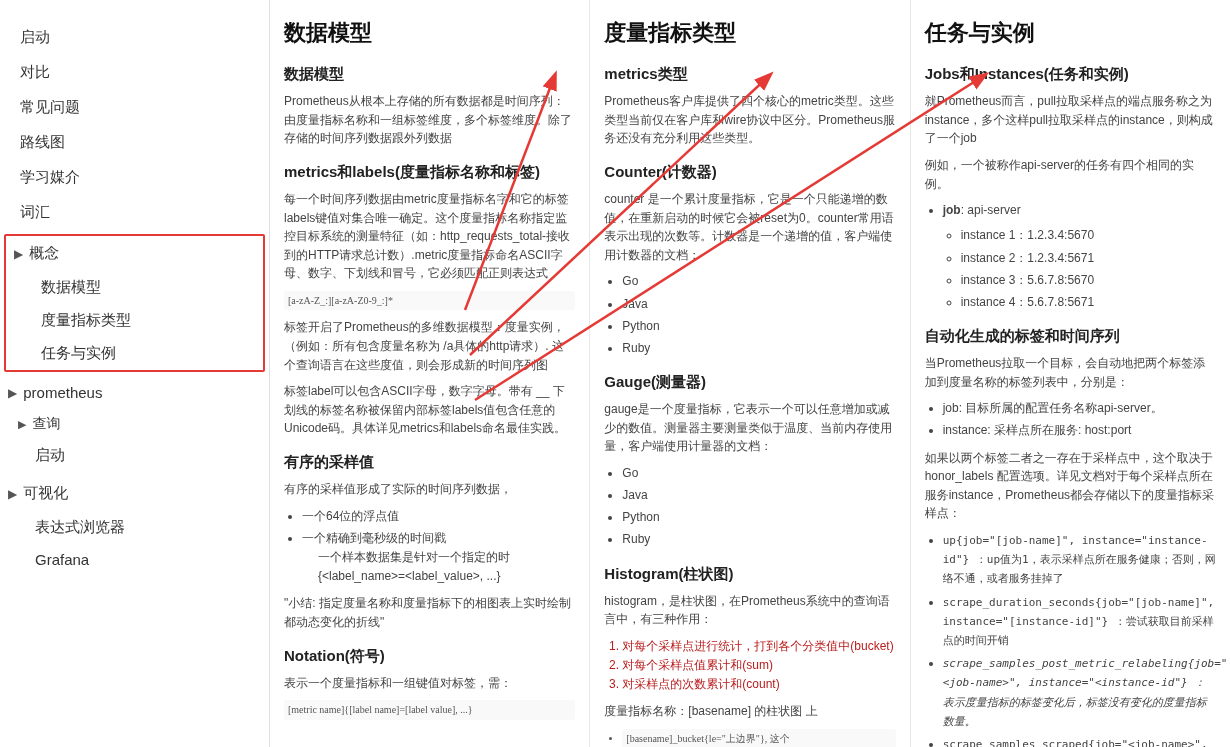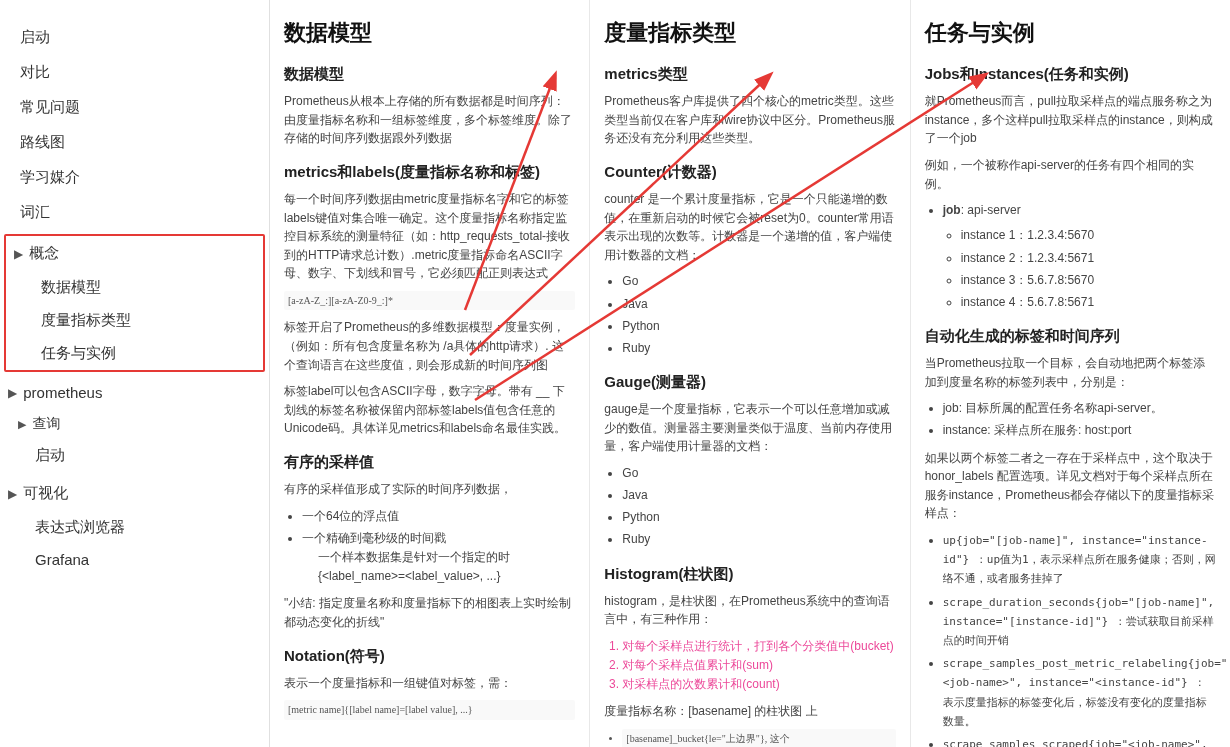--- a/index.html
+++ b/index.html
@@ -291,21 +291,21 @@
     <p>gauge是一个度量指标，它表示一个可以任意增加或减少的数值。测量器主要测量类似于温度、当前内存使用量，客户端使用计量器的文档：</p>
     <ul>
       <li>Go</li>
       <li>Java</li>
       <li>Python</li>
       <li>Ruby</li>
     </ul>
 
     <h3>Histogram(柱状图)</h3>
     <p>histogram，是柱状图，在Prometheus系统中的查询语言中，有三种作用：</p>
-    <ol style="margin-left:18px; font-size:12px; color:#ec4899;">
+    <ol style="margin-left:18px; font-size:12px; color:#b91c1c;">
       <li>对每个采样点进行统计，打到各个分类值中(bucket)</li>
       <li>对每个采样点值累计和(sum)</li>
       <li>对采样点的次数累计和(count)</li>
     </ol>
 
     <p style="margin-top:8px;">度量指标名称：[basename] 的柱状图 上</p>
     <ul>
       <li class="subtext">[basename]_bucket{le="上边界"}, 这个</li>
     </ul>
   </div>
@@ -334,19 +334,19 @@
     <ul class="nested-list">
       <li>job: 目标所属的配置任务名称api-server。</li>
       <li>instance: 采样点所在服务: host:port</li>
     </ul>
 
     <p style="margin-top:8px;">如果以两个标签二者之一存在于采样点中，这个取决于 honor_labels 配置选项。详见文档对于每个采样点所在服务instance，Prometheus都会存储以下的度量指标采样点：</p>
 
     <ul class="nested-list" style="margin-top:6px;">
       <li><span class="mono">up{job="[job-name]", instance="instance-id"} ：up值为1，表示采样点所在服务健康；否则，网络不通，或者服务挂掉了</span></li>
       <li style="margin-top:4px;"><span class="mono">scrape_duration_seconds{job="[job-name]", instance="[instance-id]"} ：尝试获取目前采样点的时间开销</span></li>
-      <li style="margin-top:4px;"><span class="mono">scrape_samples_post_metric_relabeling{job="&lt;job-name&gt;", instance="&lt;instance-id"} ：表示度量指标的标签变化后，标签没有变化的度量指标数量。</span></li>
+      <li style="margin-top:4px;font-style:italic;"><span class="mono">scrape_samples_post_metric_relabeling{job="&lt;job-name&gt;", instance="&lt;instance-id"} ：表示度量指标的标签变化后，标签没有变化的度量指标数量。</span></li>
       <li style="margin-top:4px;"><span class="mono">scrape_samples_scraped{job="&lt;job-name&gt;", instance="&lt;instance-id&gt;"} ：这个采样点目标暴露的样本点数量</span></li>
     </ul>
 
   </div>
 
 </div>
 
 </body></html>

